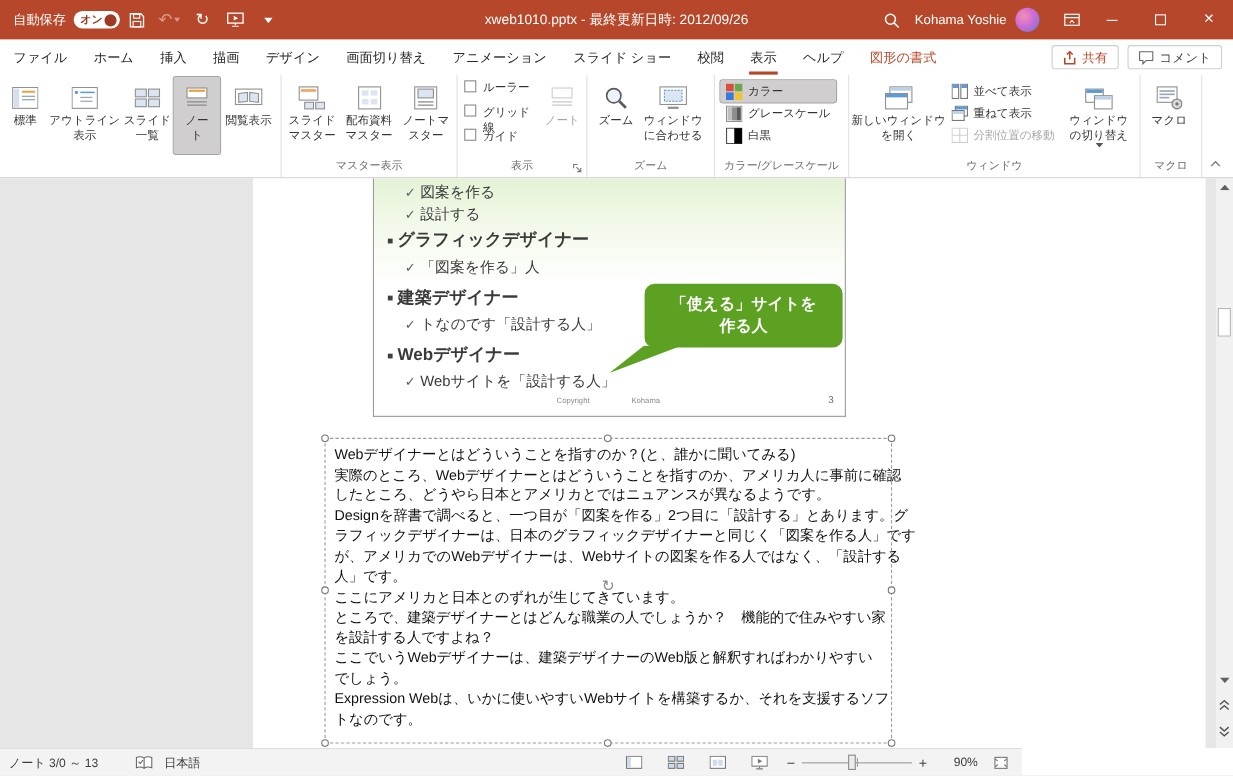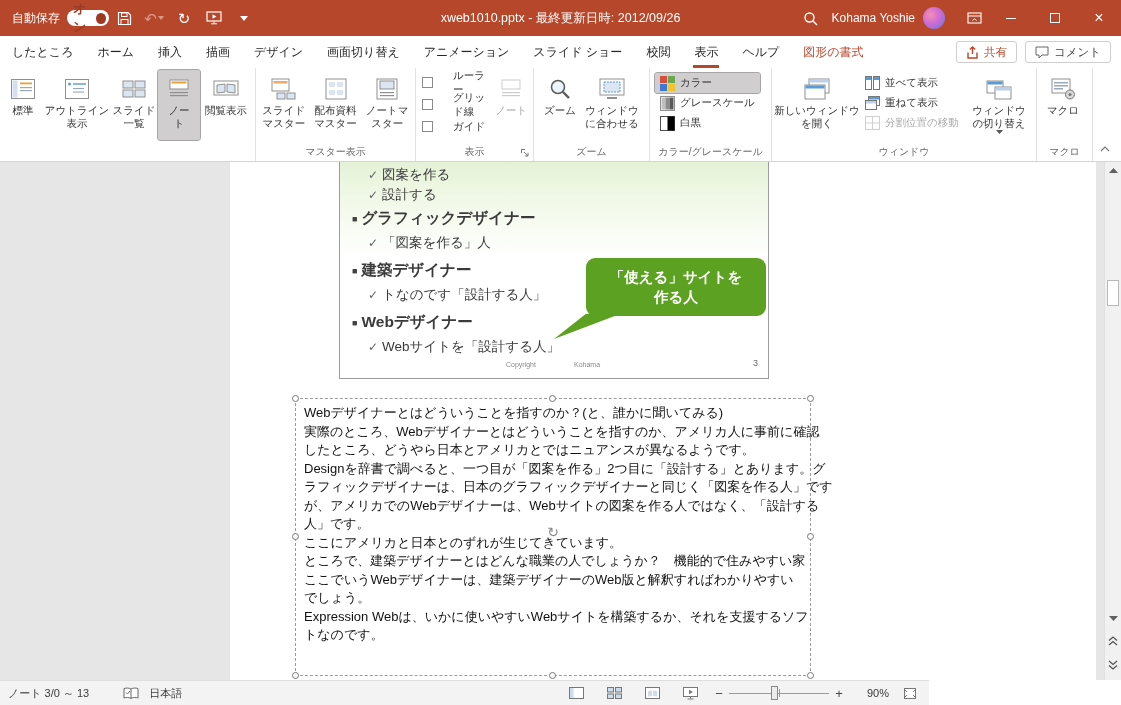--- a/index.html
+++ b/index.html
@@ -4,21 +4,21 @@
 <style>
   *{margin:0;padding:0;box-sizing:border-box;font-family:"Liberation Sans","DejaVu Sans",sans-serif;}
   html,body{width:1121px;height:705px;overflow:hidden;background:#E8E8E8;}
   .window{position:relative;width:1121px;height:705px;background:#fff;}
 
   
   .titlebar{position:absolute;top:0;left:0;width:1121px;height:36px;background:#B7472A;display:flex;align-items:center;color:#fff;}
   .autosave{display:flex;align-items:center;gap:7px;margin-left:12px;}
   .autosave-label{font-size:12px;color:#fff;}
   .autosave-toggle{width:42px;height:16px;background:#fff;border-radius:8px;display:flex;align-items:center;padding:0 3px 0 6px;cursor:default;}
-  .tg-txt{font-size:13px;font-weight:bold;color:#9e3a22;}
+  .tg-txt{font-size:10px;font-weight:bold;color:#9e3a22;}
   .tg-knob{width:11px;height:11px;border-radius:50%;background:#9e3a22;margin-left:auto;}
   .tb-ic{width:30px;height:36px;display:flex;align-items:center;justify-content:center;}
   .tb-glyph{font-size:15px;color:#fff;line-height:1;}
   .faded{opacity:.45;}
   .doc-title{position:absolute;left:50%;transform:translateX(-50%);font-size:12.5px;white-space:nowrap;color:#fff;}
   .tb-right{margin-left:auto;display:flex;align-items:center;height:36px;}
   .user-name{font-size:12px;margin:0 8px 0 6px;white-space:nowrap;}
   .avatar{width:22px;height:22px;border-radius:50%;background:radial-gradient(circle at 35% 35%, #f48fb1 0%, #ce6bd6 45%, #5a7fd6 100%);margin-right:14px;}
   .win-btn{width:44px;height:36px;display:flex;align-items:center;justify-content:center;}
   .min-line{width:10px;height:1px;background:#fff;}
@@ -39,21 +39,21 @@
   .rgroup{position:relative;height:93px;border-right:1px solid #e2e2e2;display:flex;flex-direction:column;}
   .rbody{flex:1;display:flex;align-items:flex-start;padding:2px 2px 0;}
   .rlabel{height:16px;font-size:10px;color:#696969;text-align:center;line-height:14px;white-space:nowrap;overflow:hidden;}
   .bigbtn{display:flex;flex-direction:column;align-items:center;height:70px;padding-top:4px;border-radius:2px;}
   .bigbtn .ic{height:30px;display:flex;align-items:center;justify-content:center;}
   .bigbtn .lbl{font-size:10.5px;line-height:1.2;color:#333;text-align:center;word-break:break-all;}
   .bigbtn.selected{background:#d0cece;outline:1px solid #a6a6a6;}
   .stackcol{display:flex;flex-direction:column;margin-top:3px;}
   .rowbtn{display:flex;align-items:center;gap:5px;height:20px;font-size:10.5px;color:#333;padding:0 5px;border-radius:2px;white-space:nowrap;}
   .rowbtn.selected{background:#d0cece;outline:1px solid #a6a6a6;}
-  .cbrow{display:flex;align-items:center;gap:20px;height:19px;font-size:10.5px;color:#333;}
+  .cbrow{display:flex;align-items:flex-start;gap:6px;height:19px;font-size:10.5px;color:#333;}
   .cb{width:11px;height:11px;border:1px solid #8a8a8a;background:#fff;flex:none;}
   .disabled{opacity:.45;}
   .launcher{position:absolute;right:2px;bottom:2px;width:12px;height:12px;display:flex;align-items:center;justify-content:center;}
   .collapse-btn{position:absolute;right:9px;bottom:7px;width:14px;height:10px;display:flex;align-items:center;justify-content:center;}
 
   
   .workspace{position:absolute;top:162px;left:0;width:1121px;height:518px;background:#e6e6e6;overflow:hidden;}
   .page{position:absolute;left:230px;top:0;width:866px;height:518px;background:#fff;}
   .slide{position:absolute;left:339px;top:0;width:430px;height:217px;background:linear-gradient(180deg,#e4f2d6 0,#f0f8e6 34px,#fff 95px);border:1px solid #9c9c9c;border-top:none;}
   .sl{position:absolute;display:flex;align-items:center;gap:4px;color:#3a3a3a;white-space:nowrap;}
@@ -161,21 +161,21 @@
       <div class="win-btn">
           <span class="max-box"></span>
         </div>
       <div class="win-btn">
           <span class="close-glyph">×</span>
         </div>
     </div>
   </header>
 
   <nav class="tabrow">
-    <span class="tab">したところ</span>
+    <span class="tab">ファイル</span>
     <span class="tab">ホーム</span>
     <span class="tab">挿入</span>
     <span class="tab">描画</span>
     <span class="tab">デザイン</span>
     <span class="tab">画面切り替え</span>
     <span class="tab">アニメーション</span>
     <span class="tab">スライド ショー</span>
     <span class="tab">校閲</span>
     <span class="tab active">表示</span>
     <span class="tab">ヘルプ</span>
@@ -535,20 +535,21 @@
       <div class="notestext">
         <div class="nline">Webデザイナーとはどういうことを指すのか？(と、誰かに聞いてみる)</div>
         <div class="nline">実際のところ、Webデザイナーとはどういうことを指すのか、アメリカ人に事前に確認</div>
         <div class="nline">したところ、どうやら日本とアメリカとではニュアンスが異なるようです。</div>
         <div class="nline">Designを辞書で調べると、一つ目が「図案を作る」2つ目に「設計する」とあります。グ</div>
         <div class="nline">ラフィックデザイナーは、日本のグラフィックデザイナーと同じく「図案を作る人」です</div>
         <div class="nline">が、アメリカでのWebデザイナーは、Webサイトの図案を作る人ではなく、「設計する</div>
         <div class="nline">人」です。</div>
         <div class="nline">ここにアメリカと日本とのずれが生じてきています。</div>
         <div class="nline">ところで、建築デザイナーとはどんな職業の人でしょうか？　機能的で住みやすい家</div>
+        <div class="nline">を設計する人ですよね？</div>
         <div class="nline">ここでいうWebデザイナーは、建築デザイナーのWeb版と解釈すればわかりやすい</div>
         <div class="nline">でしょう。</div>
         <div class="nline">Expression Webは、いかに使いやすいWebサイトを構築するか、それを支援するソフ</div>
         <div class="nline">トなのです。</div>
       </div>
       <span class="h tl"></span>
       <span class="h tm"></span>
       <span class="h tr"></span>
       <span class="h ml"></span>
       <span class="h mr"></span>

